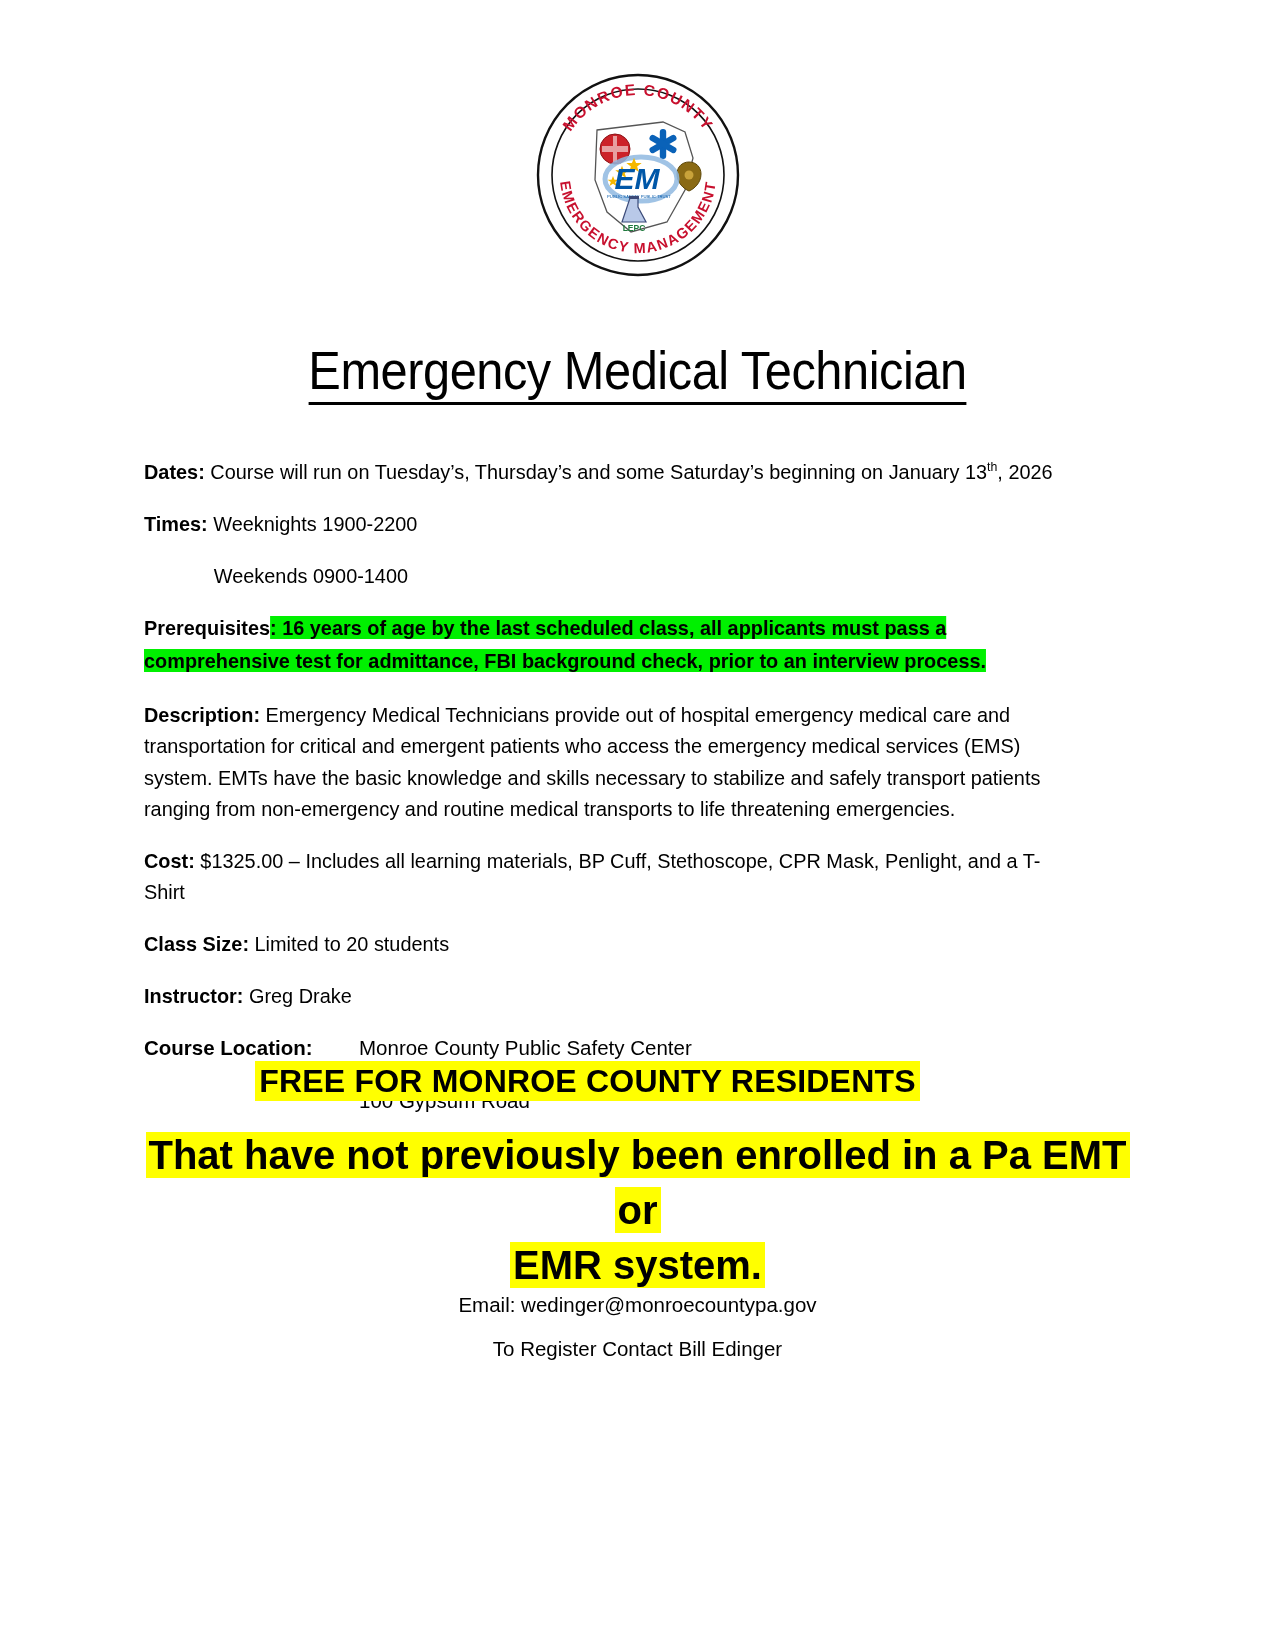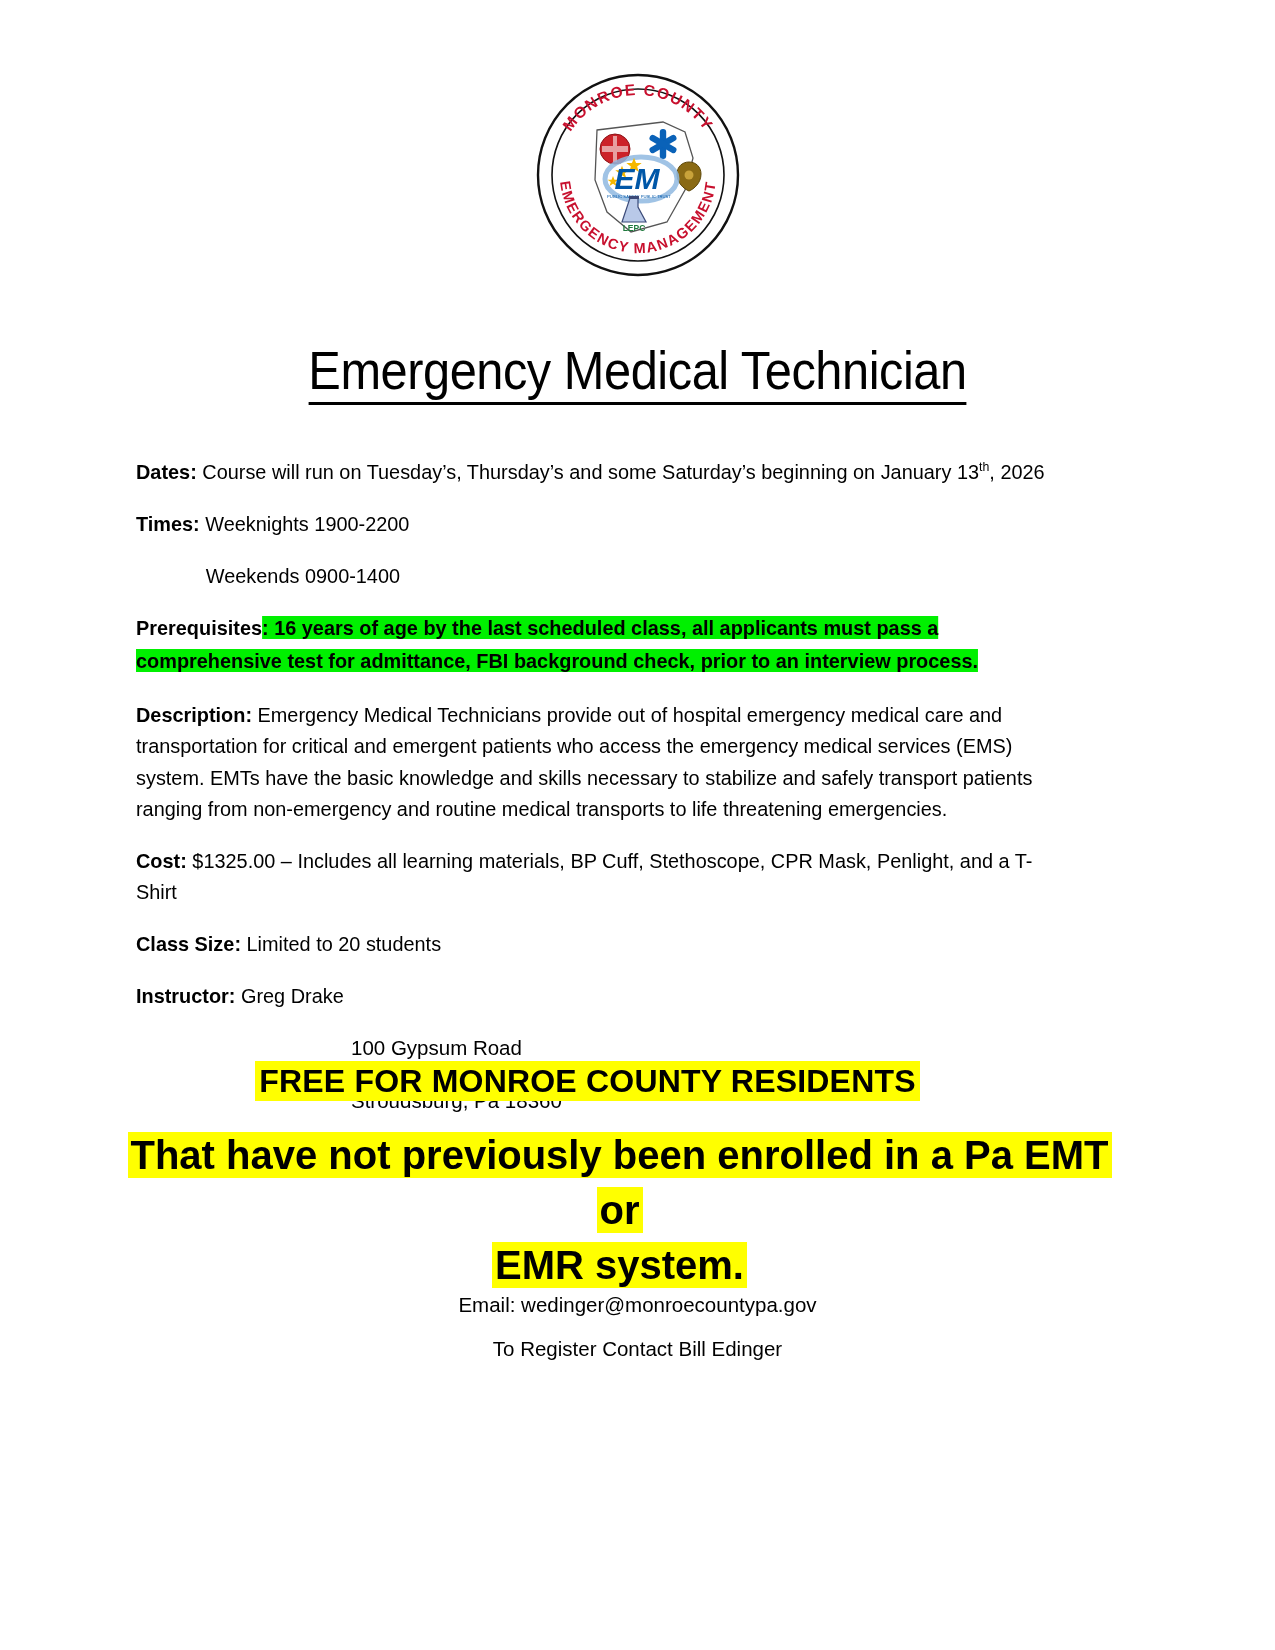--- a/index.html
+++ b/index.html
@@ -53,21 +53,21 @@
   }
   .title span {
     border-bottom: 3px solid #000;
     padding-bottom: 2px;
   }
 
   
   .body-block {
     position: absolute;
     top: 456px;
-    left: 136px;
+    left: 144px;
     width: 960px;
     font-size: 20.5px;
     line-height: 1.0;
   }
   .para {
     margin: 0 0 21px 0;
     line-height: 1.52;
     transform: scaleX(0.97);
     transform-origin: left center;
   }
@@ -112,21 +112,21 @@
     font-family: "Liberation Sans Narrow", "Liberation Sans", sans-serif;
     letter-spacing: 0.2px;
   }
   .callout-1 span {
     background: #ffff00;
     padding: 2px 4px;
   }
   .callout-2 {
     position: absolute;
     top: 1128px;
-    left: 112px;
+    left: 130px;
     width: 1015px;
     text-align: center;
     font-size: 40px;
     font-weight: bold;
     font-family: "Liberation Sans Narrow", "Liberation Sans", sans-serif;
     line-height: 1.38;
   }
   .callout-2 span {
     background: #ffff00;
     padding: 1px 3px;
@@ -239,20 +239,24 @@
     </p>
 
     <p class="para">
       <b class="lbl">Class Size:</b><span> Limited to 20 students</span>
     </p>
 
     <p class="para">
       <b class="lbl">Instructor:</b><span> Greg Drake</span>
     </p>
 
+    <div class="loc-row">
+      <div class="loc-label">Course Location:</div>
+      <div class="loc-value">Monroe County Public Safety Center</div>
+    </div>
 
     <div class="loc-row">
       <div class="loc-label"></div>
       <div class="loc-value">100 Gypsum Road</div>
     </div>
 
     <div class="loc-row">
       <div class="loc-label"></div>
       <div class="loc-value">Stroudsburg, Pa 18360</div>
     </div>

